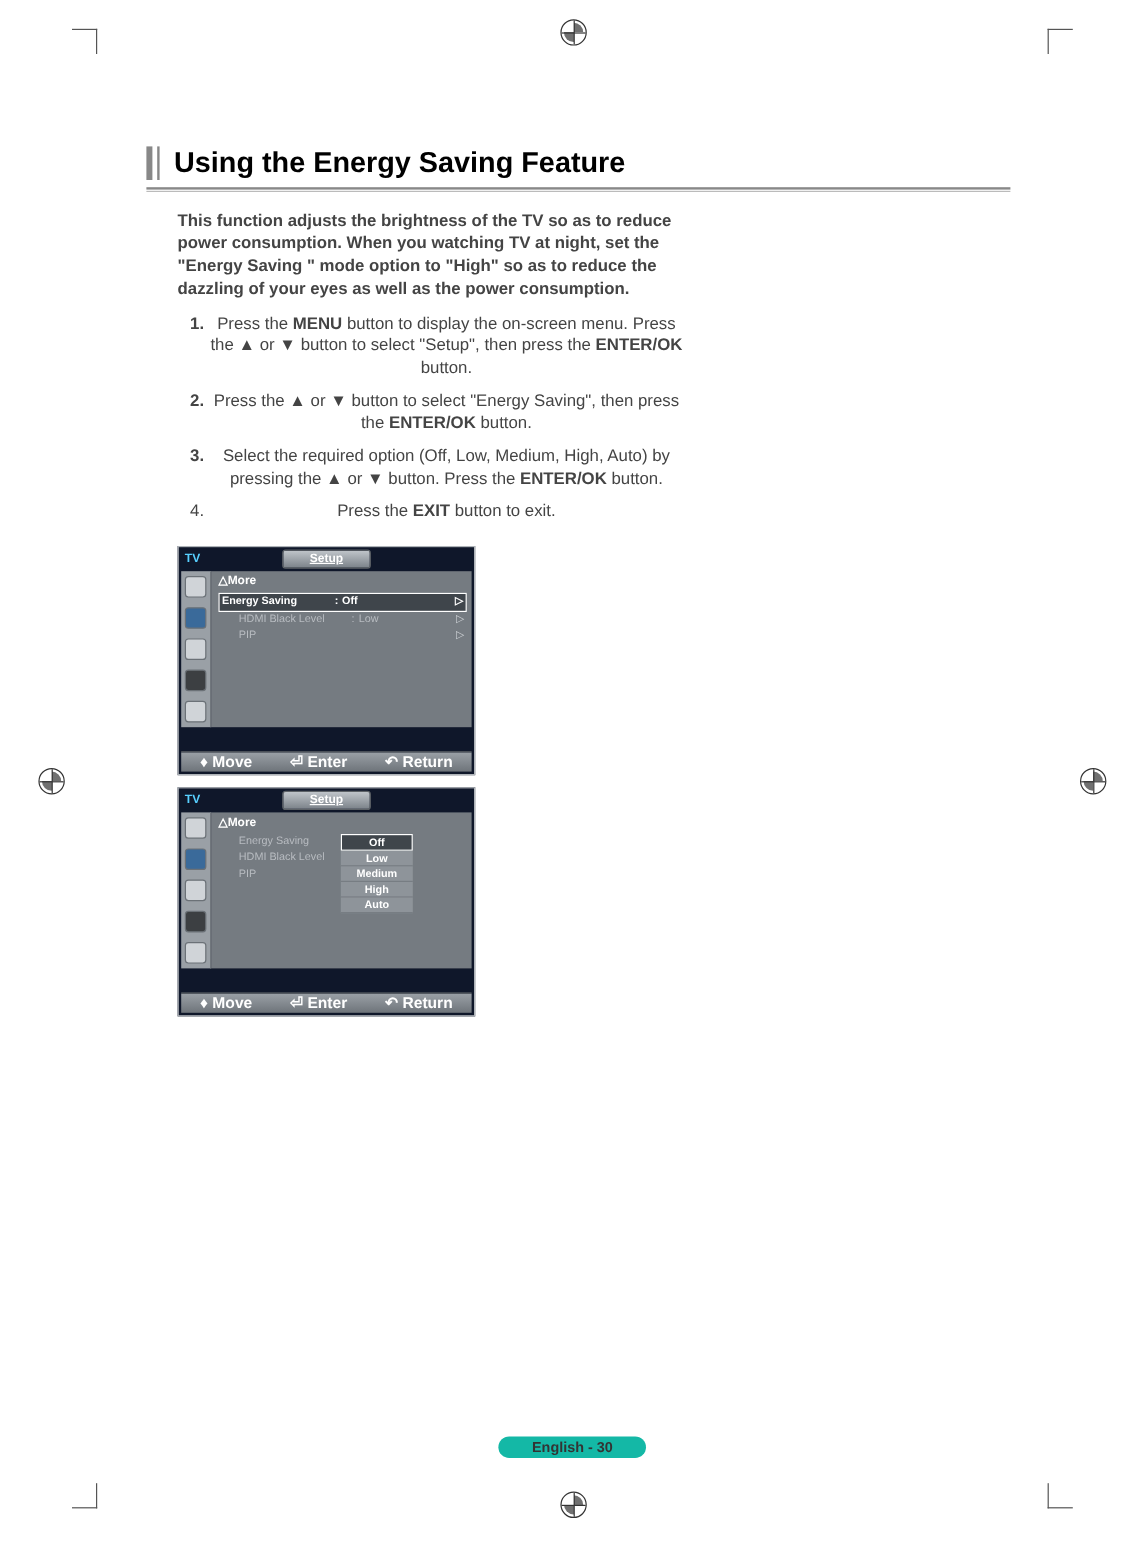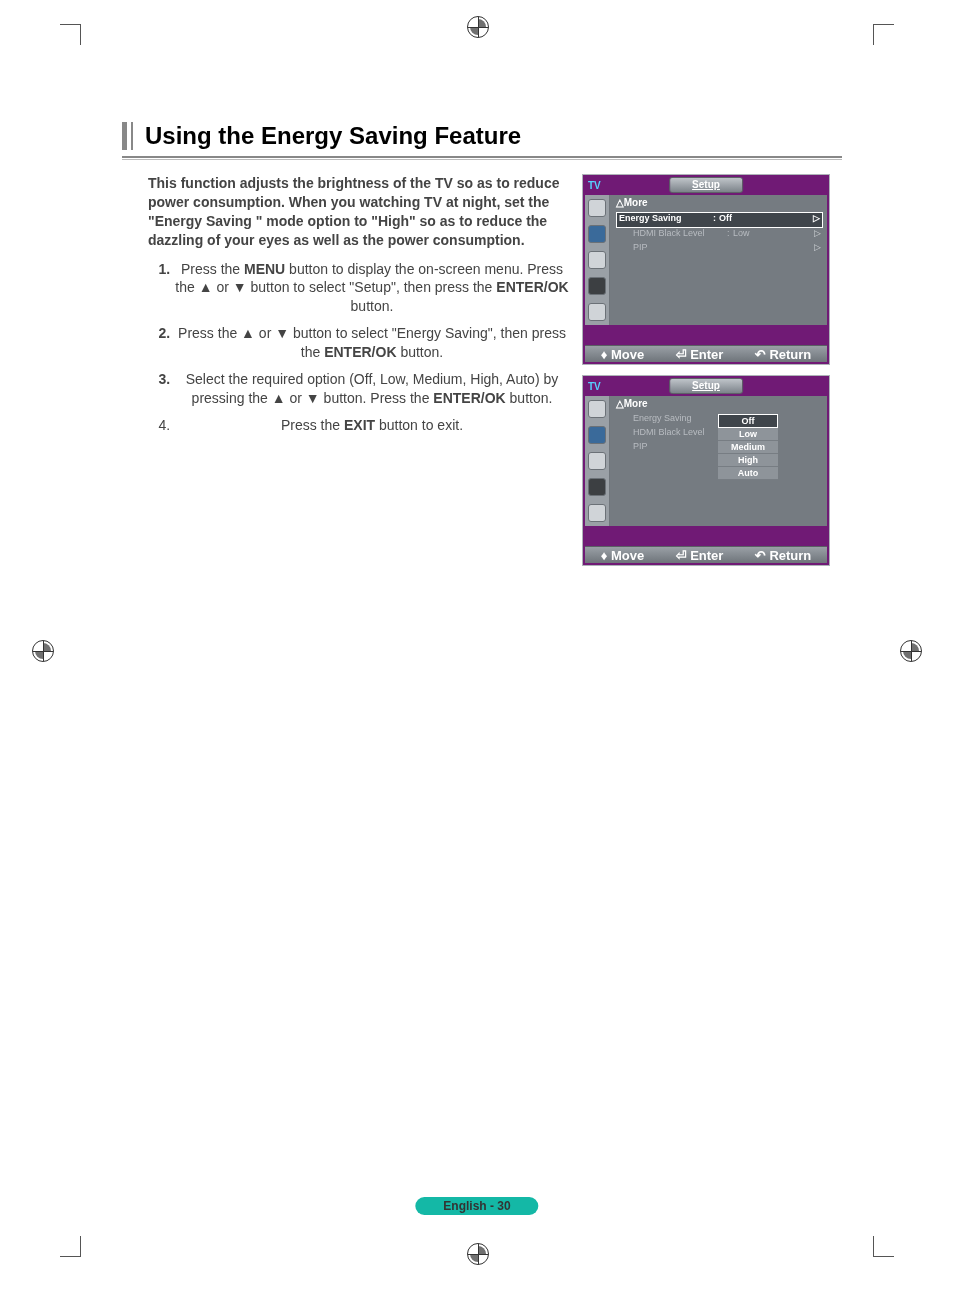--- a/index.html
+++ b/index.html
@@ -73,32 +73,33 @@
   }
   .title-rule-dark { border: none; border-top: 2px solid #888; margin: 0;}
   .title-rule-light { border: none; border-top: 1px solid #bbb; margin: 1px 0 0 0;}
 
   .body-wrap {
     margin-top: 14px;
     margin-left: 26px;
     display: flex;
     align-items: flex-start;
     gap: 12px;
+    flex-direction: column;
   }
   .text-col { width: 422px; font-size: 14px; color:#444; line-height:1.35;}
   .intro { font-weight: bold; margin: 0 0 10px 0;}
   ol.steps { margin: 0; padding-left: 26px; text-align: center; }
   ol.steps li { margin-bottom: 8px; }
   ol.steps li.bold-marker::marker{ font-weight:bold;}
   .b { font-weight: bold; }
 
   .osd-col { width: 252px; }
   .osd {
     border: 1px solid #aeb3b8;
-    background: #701a75;
+    background: #0f172a;
     width: 248px;
     box-sizing: border-box;
     margin-bottom: 10px;
     font-size: 10px;
     color: #fff;
     position: relative;
     padding: 2px;
   }
   .osd-header {
     display:flex;

